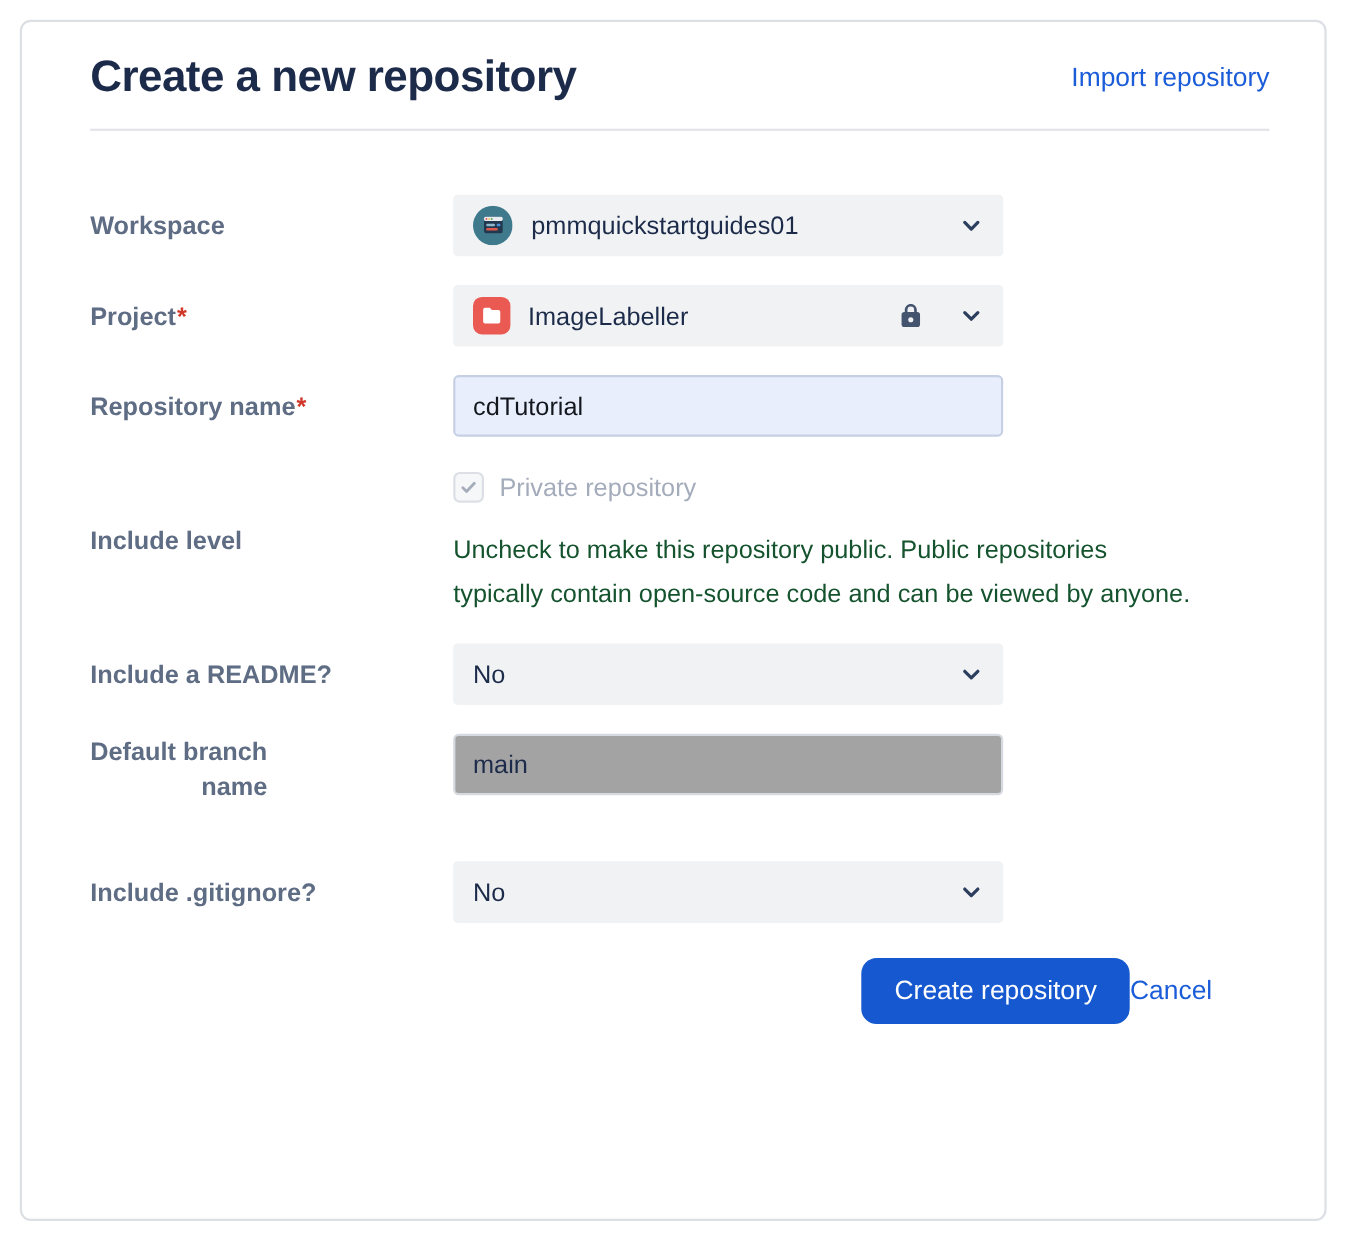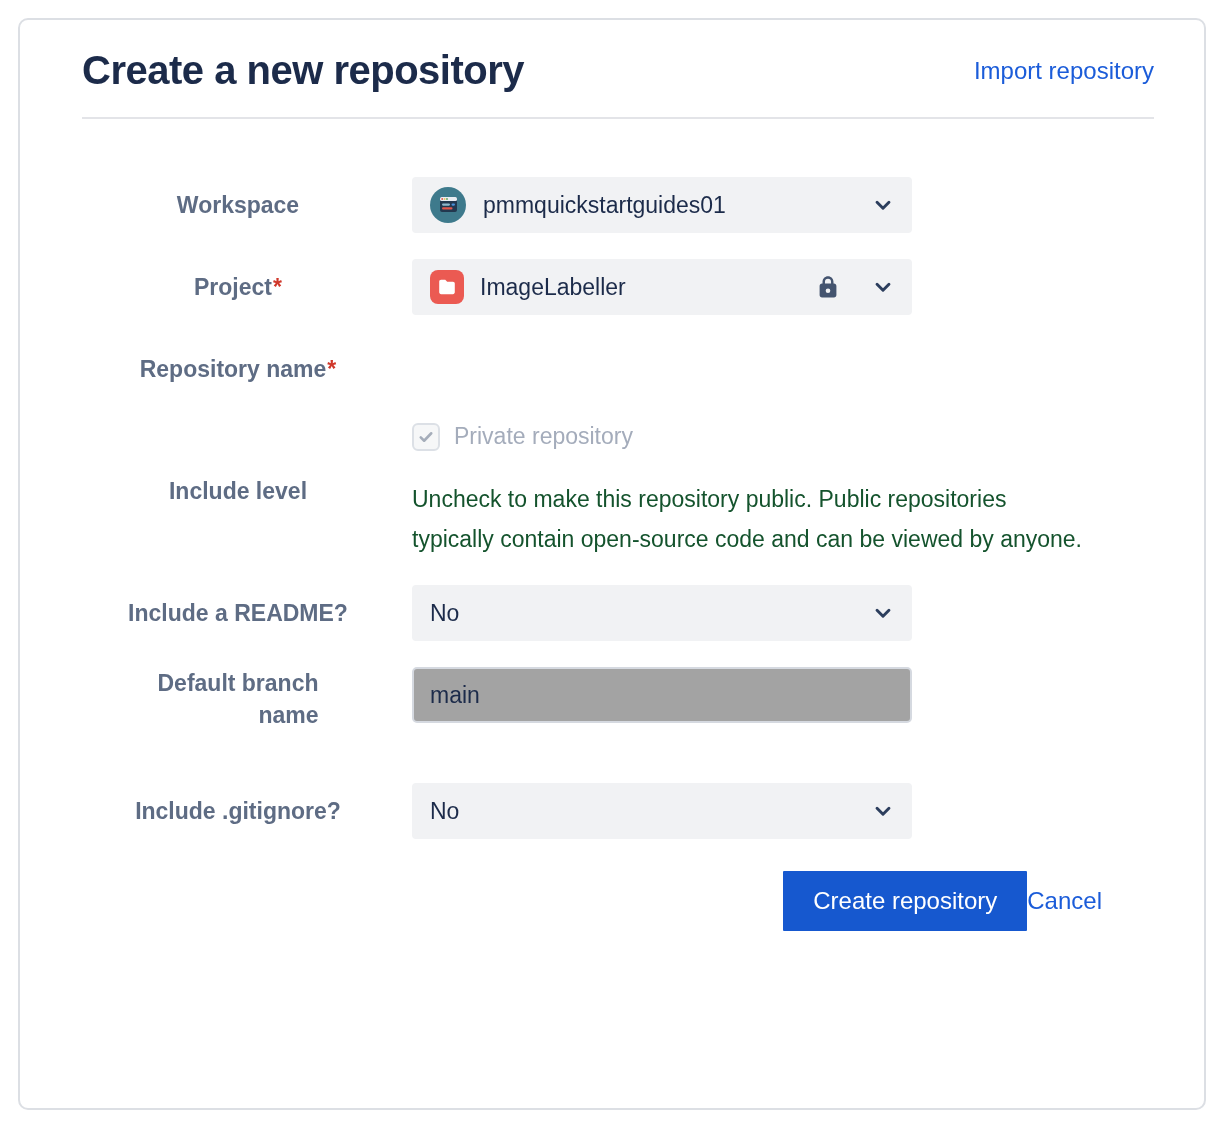--- a/index.html
+++ b/index.html
@@ -27,21 +27,21 @@
     font-size: 24px; color: #1B5CD9; text-decoration: none; cursor: pointer;
   }
   .divider { height: 2px; background: #E3E4E8; margin-top: 24px; }
 
   
   .form { margin-top: 58px; }
   .row { display: flex; margin-bottom: 26px; }
   .label-col {
     width: 330px; padding-right: 18px;
     min-height: 56px;
-    display: flex; justify-content: center; align-items: center;
+    display: flex; justify-content: flex-start; align-items: center;
     text-align: right;
   }
   .field-label {
     font-size: 23px; font-weight: 600; color: #5E6C84; line-height: 32px;
     white-space: pre-line;
   }
   .req { color: #D0382B; font-weight: 700; margin-left: 1px; }
   .control-col { width: 500px; position: relative; border-radius: 19px; }
 
   .select-control {
@@ -68,21 +68,21 @@
     background: #a3a3a3;
     font-family: "Liberation Sans", sans-serif;
     font-size: 23px; color: #1C2B4A;
     padding: 0 16px; outline: none;
   }
   .text-input.filled-autofill {
     background: #E8EEFB; border-color: #C6D0E5; color: #13161C;
   }
 
   
-  .checkbox-line { display: flex; min-height: 40px; }
+  .checkbox-line { display: flex; align-items: center; min-height: 40px; }
   .checkbox {
     width: 28px; height: 28px; border-radius: 6px;
     background: #F6F7F8; border: 2px solid #DCE0E6;
     display: flex; align-items: center; justify-content: center;
     margin-right: 14px; flex: none;
   }
   .checkbox-label { font-size: 23px; color: #A4ACBB; }
   .access-desc {
     margin-top: 16px; width: 680px;
     font-size: 23px; line-height: 40px; color: #14532d;
@@ -102,21 +102,21 @@
   .advanced-label { font-size: 25px; color: #1B5CD9; }
 
   
   .footer {
     display: flex; align-items: center; justify-content: flex-end;
     margin-top: 32px; padding-right: 52px;
   }
   .primary-btn {
     height: 60px; padding: 0 30px;
     background: #1658CF; color: #ffffff;
-    border: none; border-radius: 1px;
+    border: none; border-radius: 14px;
     font-family: "Liberation Sans", sans-serif;
     font-size: 24px; font-weight: 500;
     cursor: pointer;
   }
   .cancel-link {
     font-size: 24px; color: #1B5CD9;
     text-decoration: none; cursor: pointer;
   }
 </style>
 </head>
@@ -187,20 +187,23 @@
           </span>
         </div>
       </div>
     </div>
 
     
     <div class="row">
       <div class="label-col">
         <span class="field-label"><span>Repository name</span><span class="req">*</span></span>
       </div>
+      <div class="control-col">
+        <input class="text-input filled-autofill" type="text" value="cdTutorial" style="">
+      </div>
     </div>
 
     
     <div class="row row-access">
       <div class="label-col">
         <span class="field-label">Include level</span>
       </div>
       <div class="control-col">
         <div class="checkbox-line">
           <span class="checkbox">

